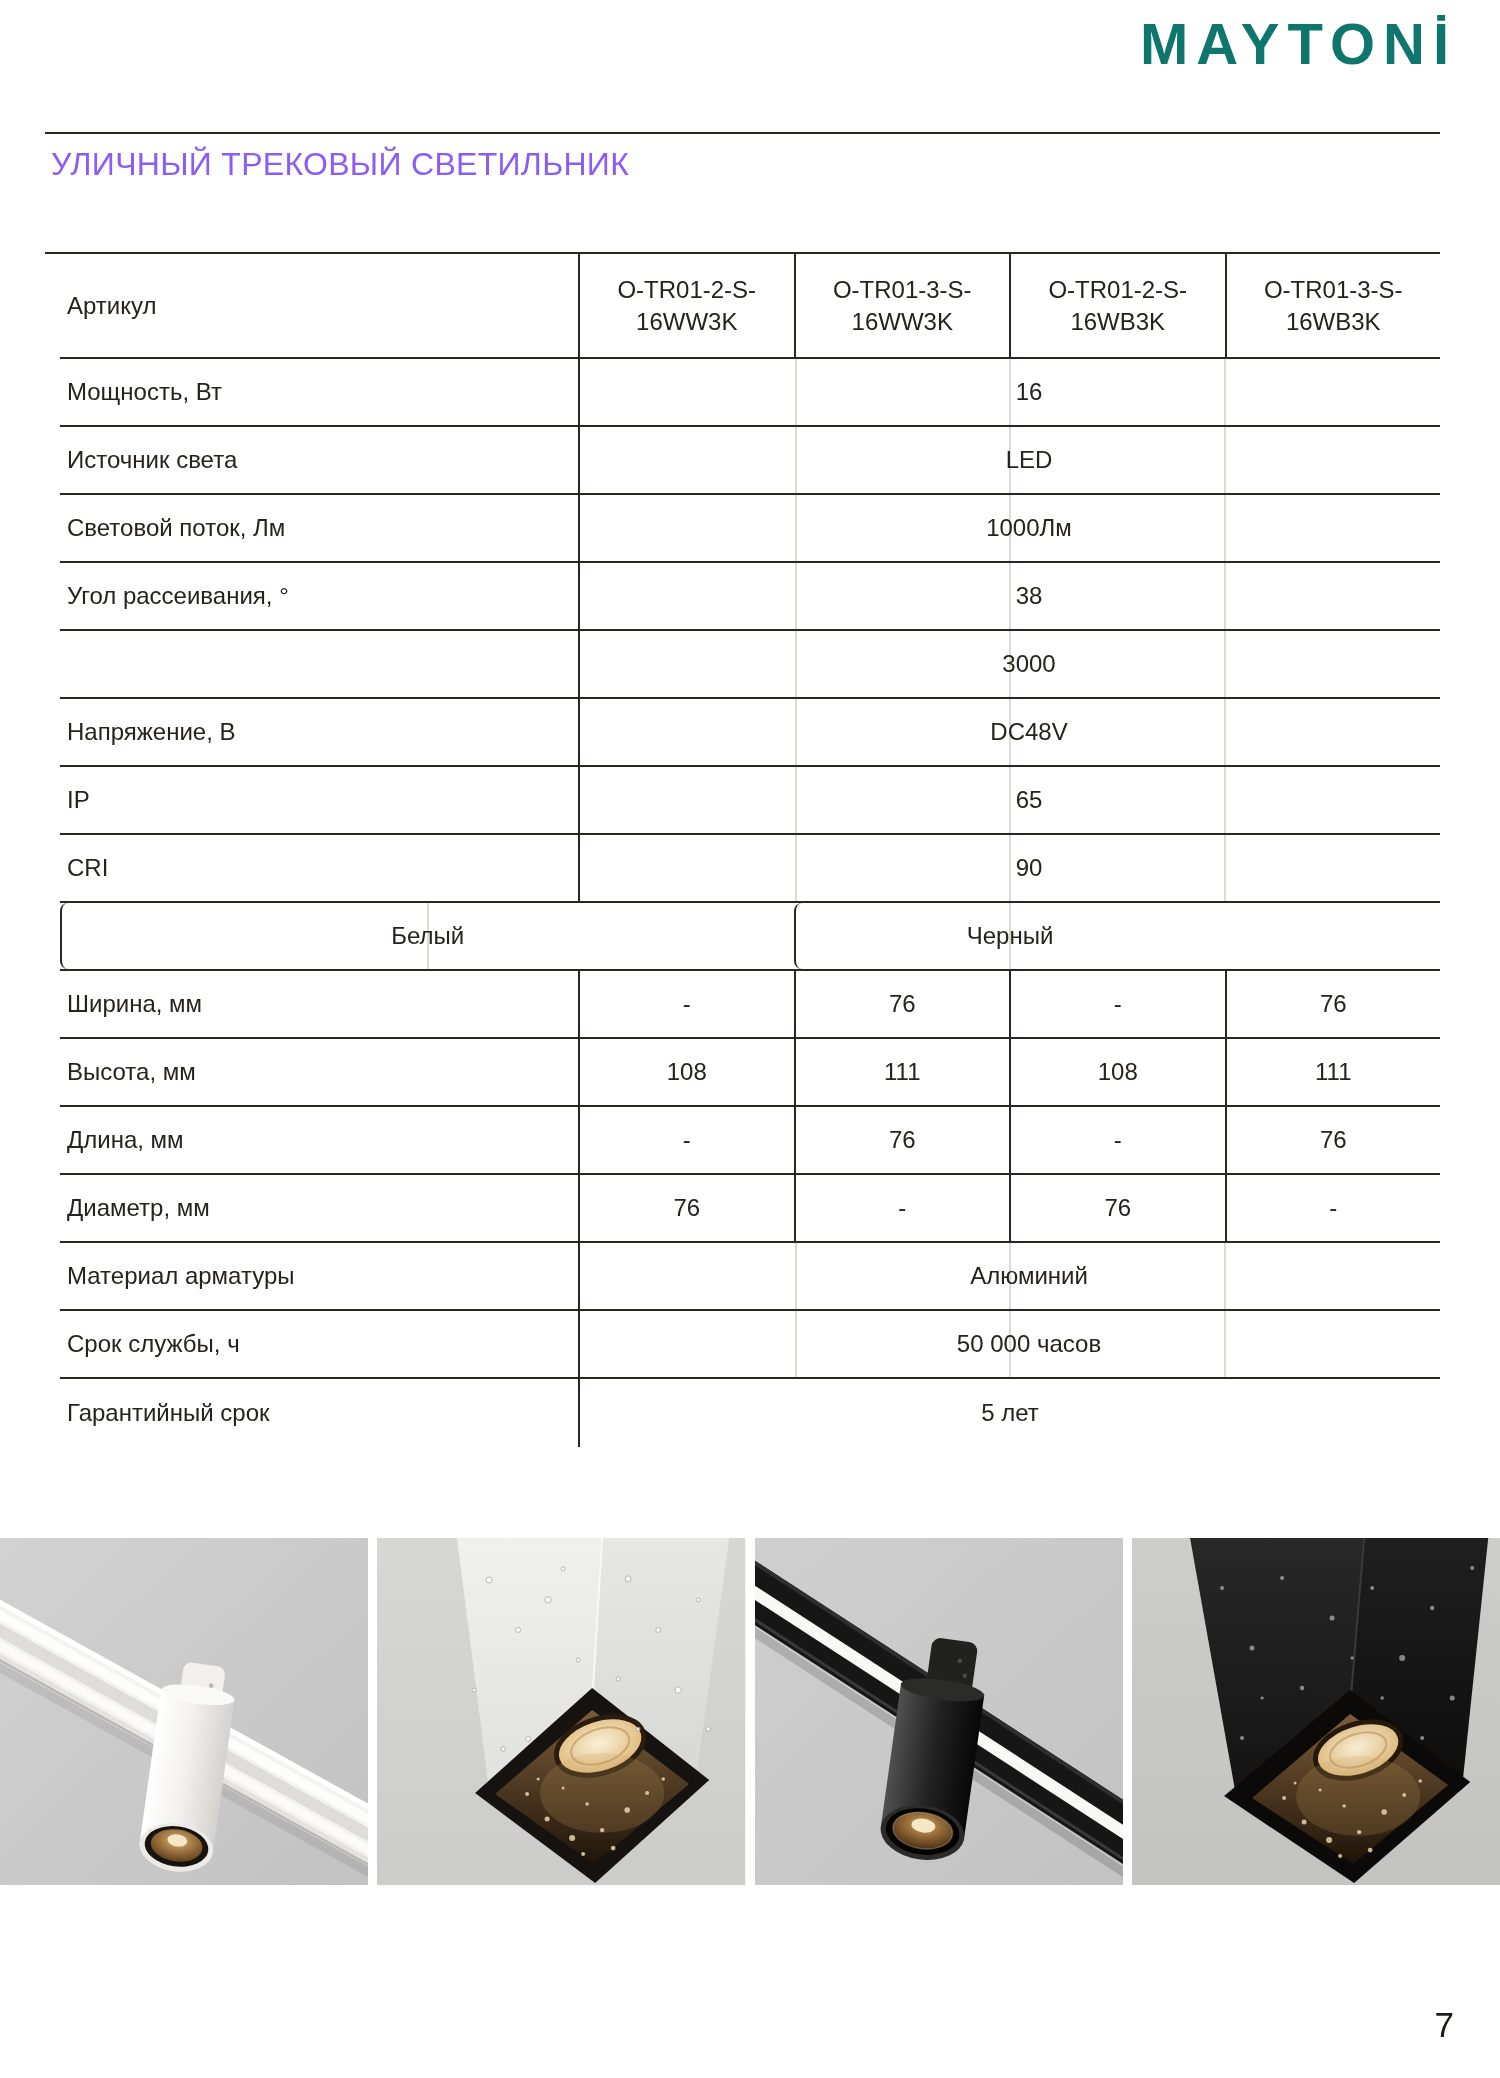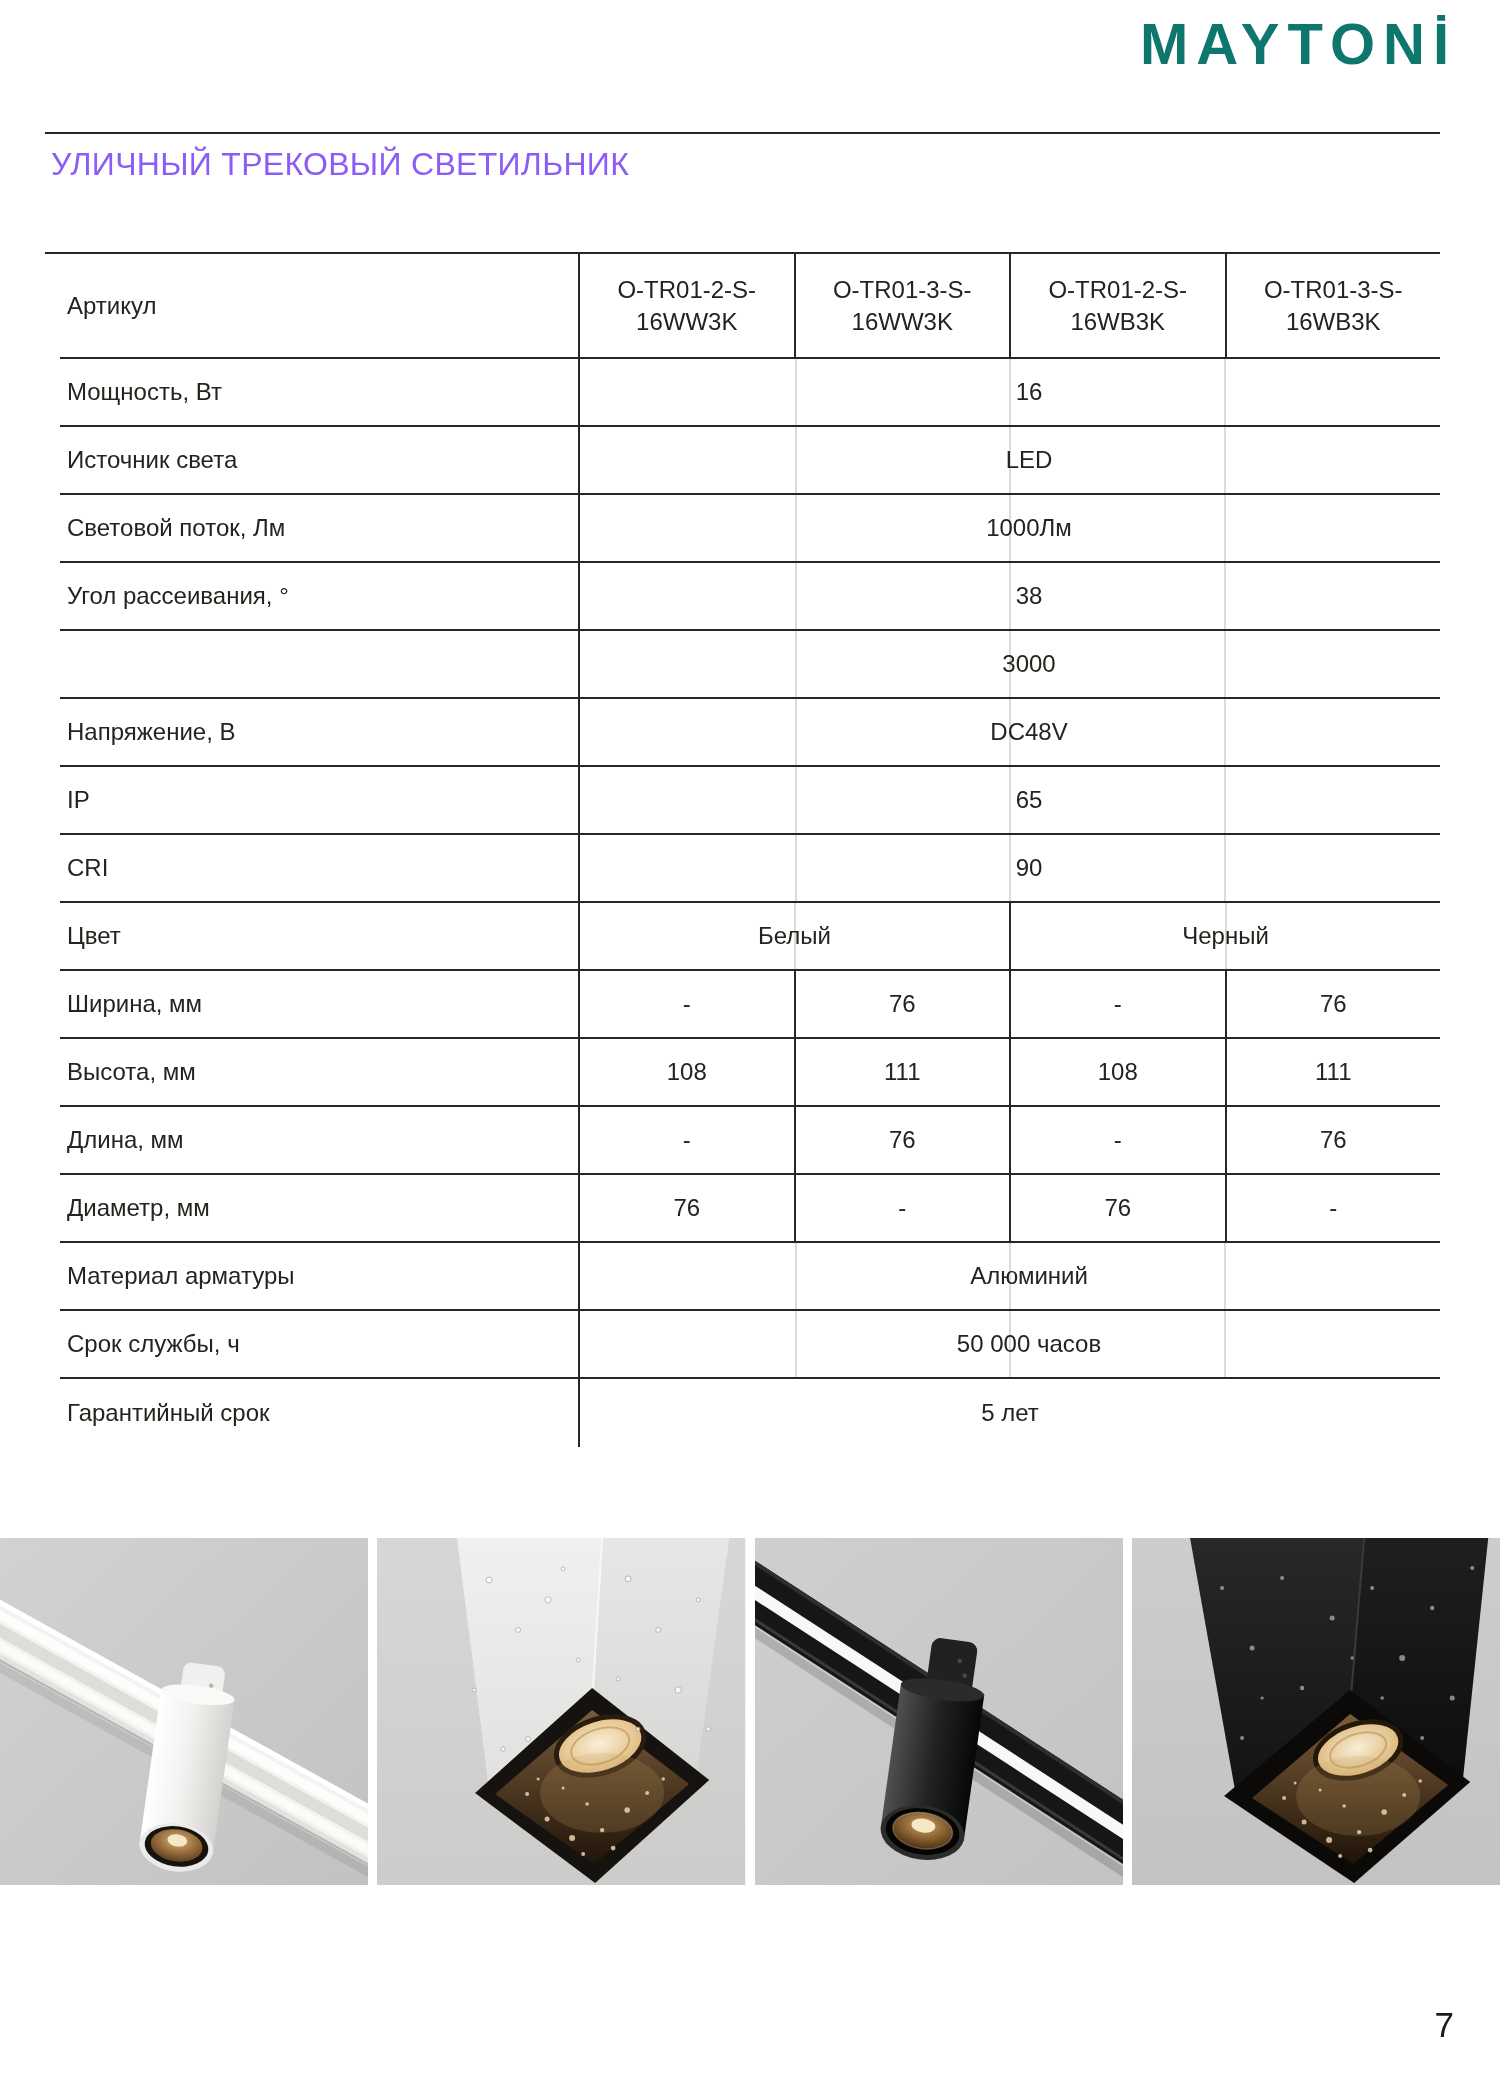--- a/index.html
+++ b/index.html
@@ -35,20 +35,21 @@
   .faint3 {
     background-image: linear-gradient(var(--faint),var(--faint)), linear-gradient(var(--faint),var(--faint)), linear-gradient(var(--faint),var(--faint));
     background-size: 2px 100%; background-repeat: no-repeat;
     background-position: 25% 0, 50% 0, 75% 0;
     padding-left: 38px;
   }
   .faint1 {
     background-image: linear-gradient(var(--faint),var(--faint));
     background-size: 2px 100%; background-repeat: no-repeat;
     background-position: 50% 0;
+    border-radius: 8px;
   }
   .article { width: 178px; text-align: center; line-height: 1.32; }
   .gallery {
     position: absolute; top: 1538px; left: 0; width: 1500px; height: 347px;
     display: flex; gap: 9px;
   }
   .gallery figure { flex: 1; height: 347px; overflow: hidden; }
   .gallery svg { width: 100%; height: 100%; display: block; }
   .page-number {
     position: absolute; top: 2005px; right: 46px;
@@ -116,21 +117,20 @@
       <div class="cell label">IP</div>
       <div class="cell v span4 faint3">65</div>
     </div>
 
     <div class="row">
       <div class="cell label">CRI</div>
       <div class="cell v span4 faint3">90</div>
     </div>
 
     <div class="row">
-      <div class="cell label">Цвет</div>
       <div class="cell v span2 faint1">Белый</div>
       <div class="cell v span2 faint1">Черный</div>
     </div>
 
     <div class="row">
       <div class="cell label">Ширина, мм</div>
       <div class="cell v">-</div>
       <div class="cell v">76</div>
       <div class="cell v">-</div>
       <div class="cell v">76</div>

